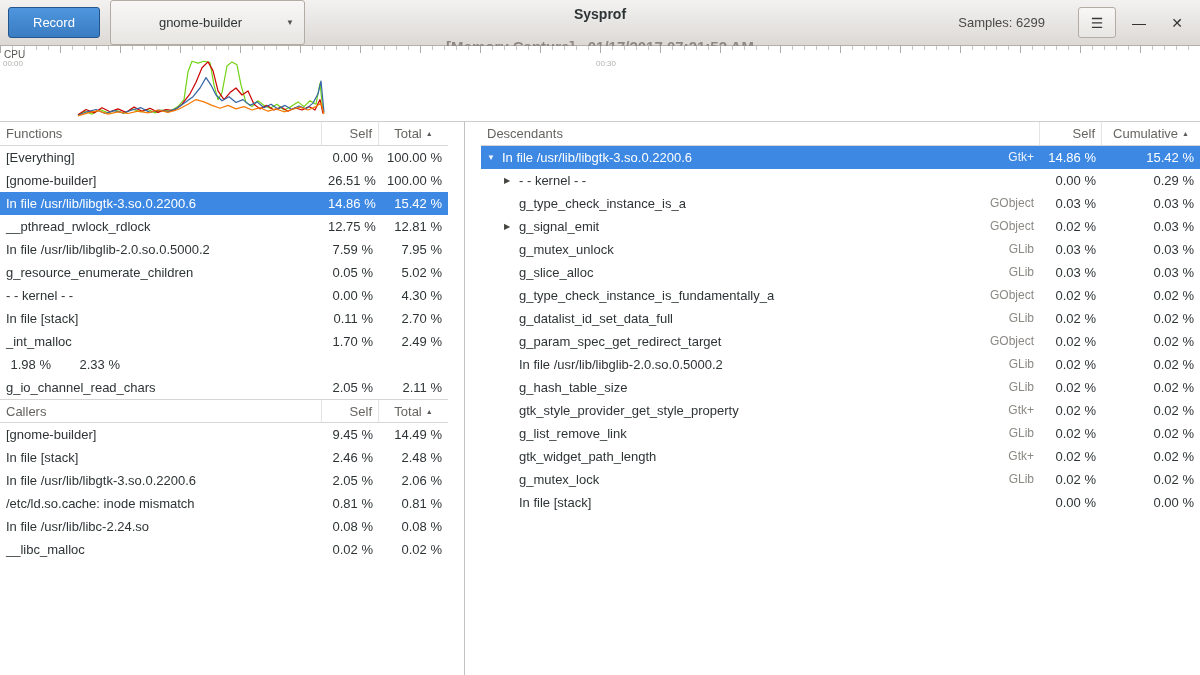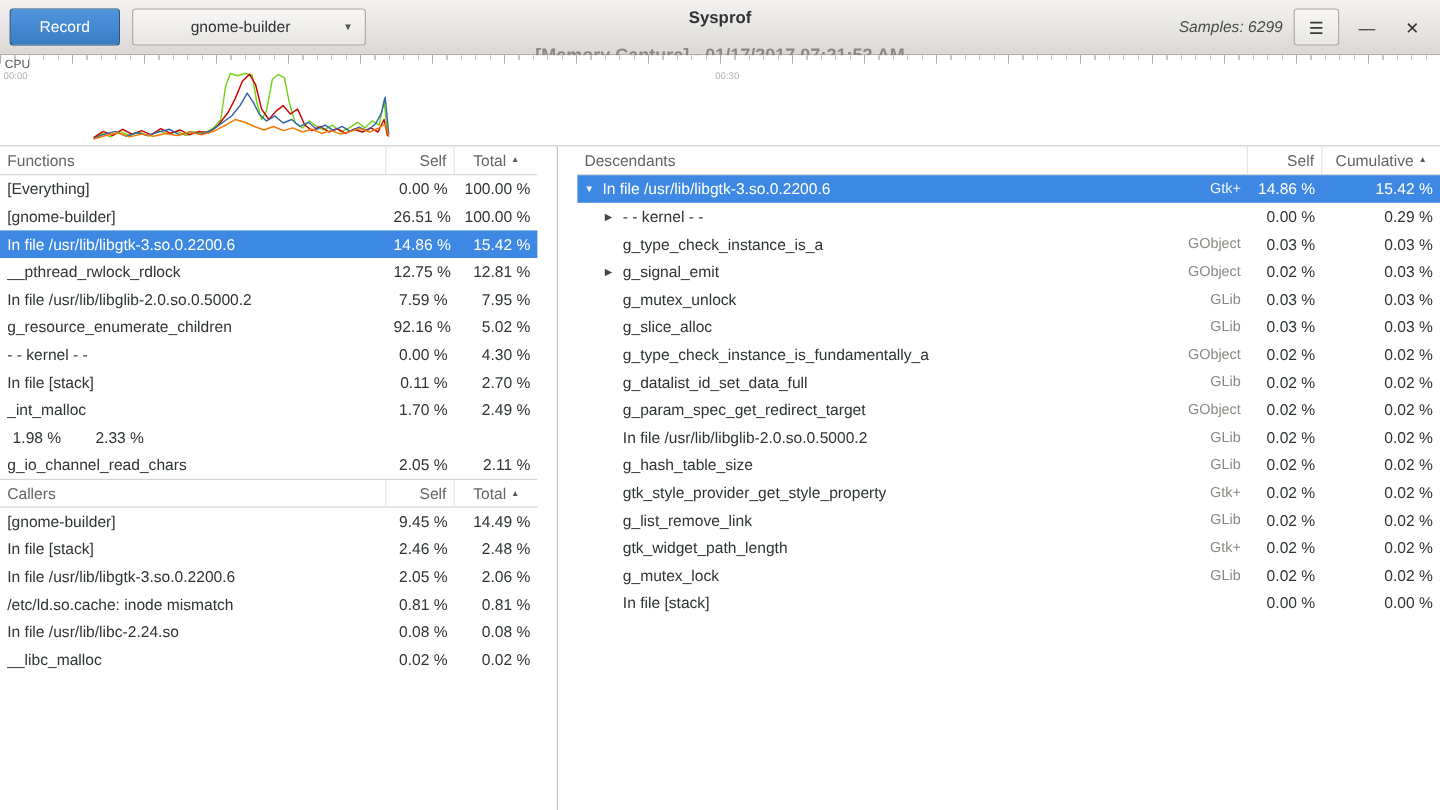--- a/index.html
+++ b/index.html
@@ -4,29 +4,29 @@
 <style>
   * { box-sizing: border-box; margin: 0; padding: 0; }
   html,body { width:1200px; height:675px; overflow:hidden; }
   body { font-family:"Liberation Sans", sans-serif; font-size:13px; color:#2e3436; background:#fff; }
 
   
   .headerbar { position:relative; height:46px; display:flex; align-items:center; padding:0 8px;
     background:linear-gradient(#f3f2f1,#dcd9d5); border-bottom:1px solid #b4aea6; }
   .record-btn { height:31px; padding:0 24px; border:1px solid #23558c; border-radius:3px;
     background:linear-gradient(#4e96de,#3a7cc2); color:#fff; font-family:inherit; font-size:13px; cursor:pointer; }
-  .combo { margin-left:10px; height:31px; width:195px; display:flex; align-items:center;
+  .combo { margin-left:10px; height:45px; width:195px; display:flex; align-items:center;
     background:linear-gradient(#f8f7f6,#e8e6e2); border:1px solid #b3aca4; border-radius:3px; padding:0 10px; cursor:pointer; }
   .combo-label { flex:1; text-align:center; color:#2e3436; }
   .combo-arrow { font-size:8px; color:#50504c; margin-left:6px; }
   .title-box { position:absolute; left:50%; top:6px; transform:translateX(-50%); text-align:center; }
   .title { font-size:14px; font-weight:bold; color:#2e3436; }
   .subtitle { font-size:15px; color:#8d8883; margin-top:16px;font-weight:bold; }
   .header-right { margin-left:auto; display:flex; align-items:center; }
-  .samples { color:#4a4a46; margin-right:9px;font-style:italic; }
+  .samples { color:#4a4a46; margin-right:33px; }
   .menu-btn { width:38px; height:31px; display:flex; align-items:center; justify-content:center;
     background:linear-gradient(#f8f7f6,#e8e6e2); border:1px solid #b3aca4; border-radius:3px; cursor:pointer; }
   .menu-btn span { font-size:14px; color:#3a3a38; }
   .win-btn { width:30px; height:30px; display:flex; align-items:center; justify-content:center;
     background:transparent; border:none; cursor:pointer; margin-left:8px; }
   .win-btn span { font-size:14px; color:#35332f; }
 
   
   .cpu-area { position:relative; height:76px; border-bottom:1px solid #cdcdcb; background:#fff; }
   .ticks-minor { position:absolute; top:0; left:0; right:0; height:4px;
@@ -147,21 +147,21 @@
             <span class="cell num c-self">12.75 %</span>
             <span class="cell num c-total">12.81 %</span>
           </div>
           <div class="trow">
             <span class="cell name">In file /usr/lib/libglib-2.0.so.0.5000.2</span>
             <span class="cell num c-self">7.59 %</span>
             <span class="cell num c-total">7.95 %</span>
           </div>
           <div class="trow">
             <span class="cell name">g_resource_enumerate_children</span>
-            <span class="cell num c-self">92.16 %</span>
+            <span class="cell num c-self">0.05 %</span>
             <span class="cell num c-total">5.02 %</span>
           </div>
           <div class="trow">
             <span class="cell name">- - kernel - -</span>
             <span class="cell num c-self">0.00 %</span>
             <span class="cell num c-total">4.30 %</span>
           </div>
           <div class="trow">
             <span class="cell name">In file [stack]</span>
             <span class="cell num c-self">0.11 %</span>

